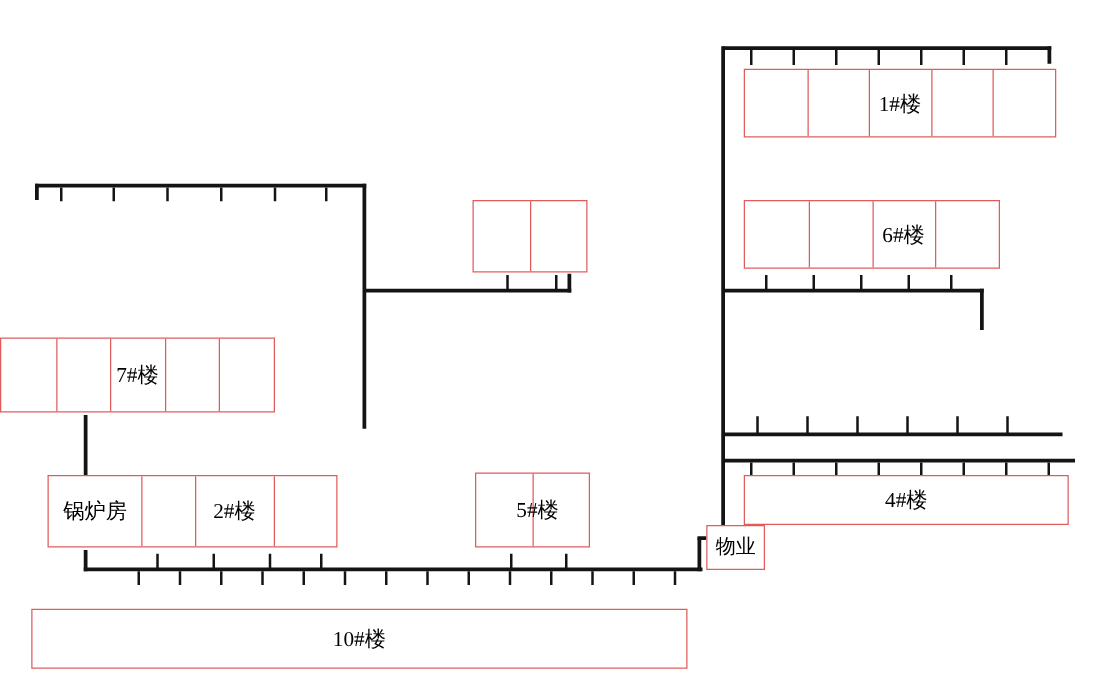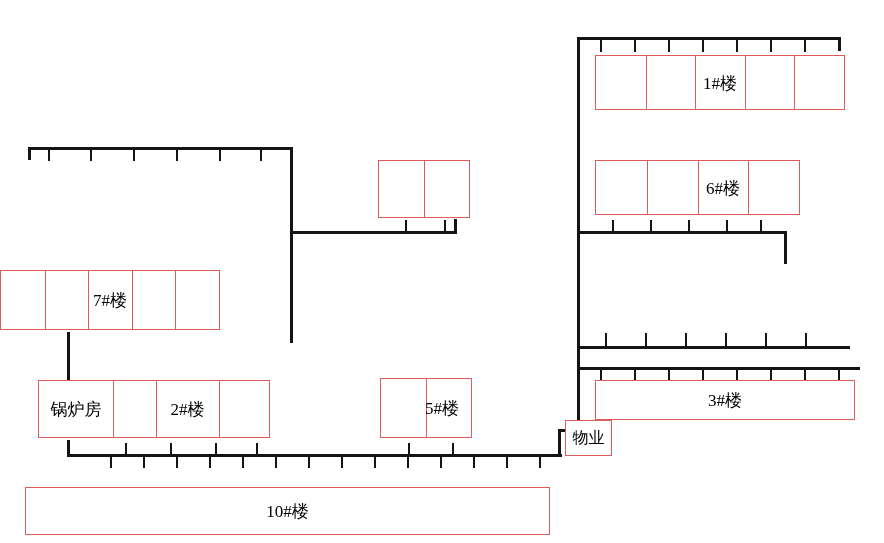--- a/index.html
+++ b/index.html
@@ -143,25 +143,25 @@
   <div class="bld" style="left:38px;top:380px;width:232px;height:58px;">
     <div class="divider" style="left:74px;"></div>
     <div class="divider" style="left:117px;"></div>
     <div class="divider" style="left:180px;"></div>
     <span class="lbl" style="left:0;width:74px;">锅炉房</span>
     <span class="lbl" style="left:117px;width:63px;">2#楼</span>
   </div>
 
   <div class="bld" style="left:380px;top:378px;width:92px;height:60px;">
     <div class="divider" style="left:50%;"></div>
-    <span class="lbl" style="left:16px;width:100%;text-align:center;">5#楼</span>
+    <span class="lbl" style="left:4px;width:100%;text-align:center;">5#楼</span>
   </div>
 
   <div class="bld" style="left:595px;top:380px;width:260px;height:40px;">
-    <span class="lbl" style="left:0;width:100%;">3#楼</span>
+    <span class="lbl" style="left:0;width:100%;">4#楼</span>
   </div>
 
   <div class="bld" style="left:565px;top:420px;width:47px;height:36px;">
     <span class="lbl small" style="left:0;width:100%;">物业</span>
   </div>
 
   <div class="bld" style="left:25px;top:487px;width:525px;height:48px;">
     <span class="lbl" style="left:0;width:100%;">10#楼</span>
   </div>
 

